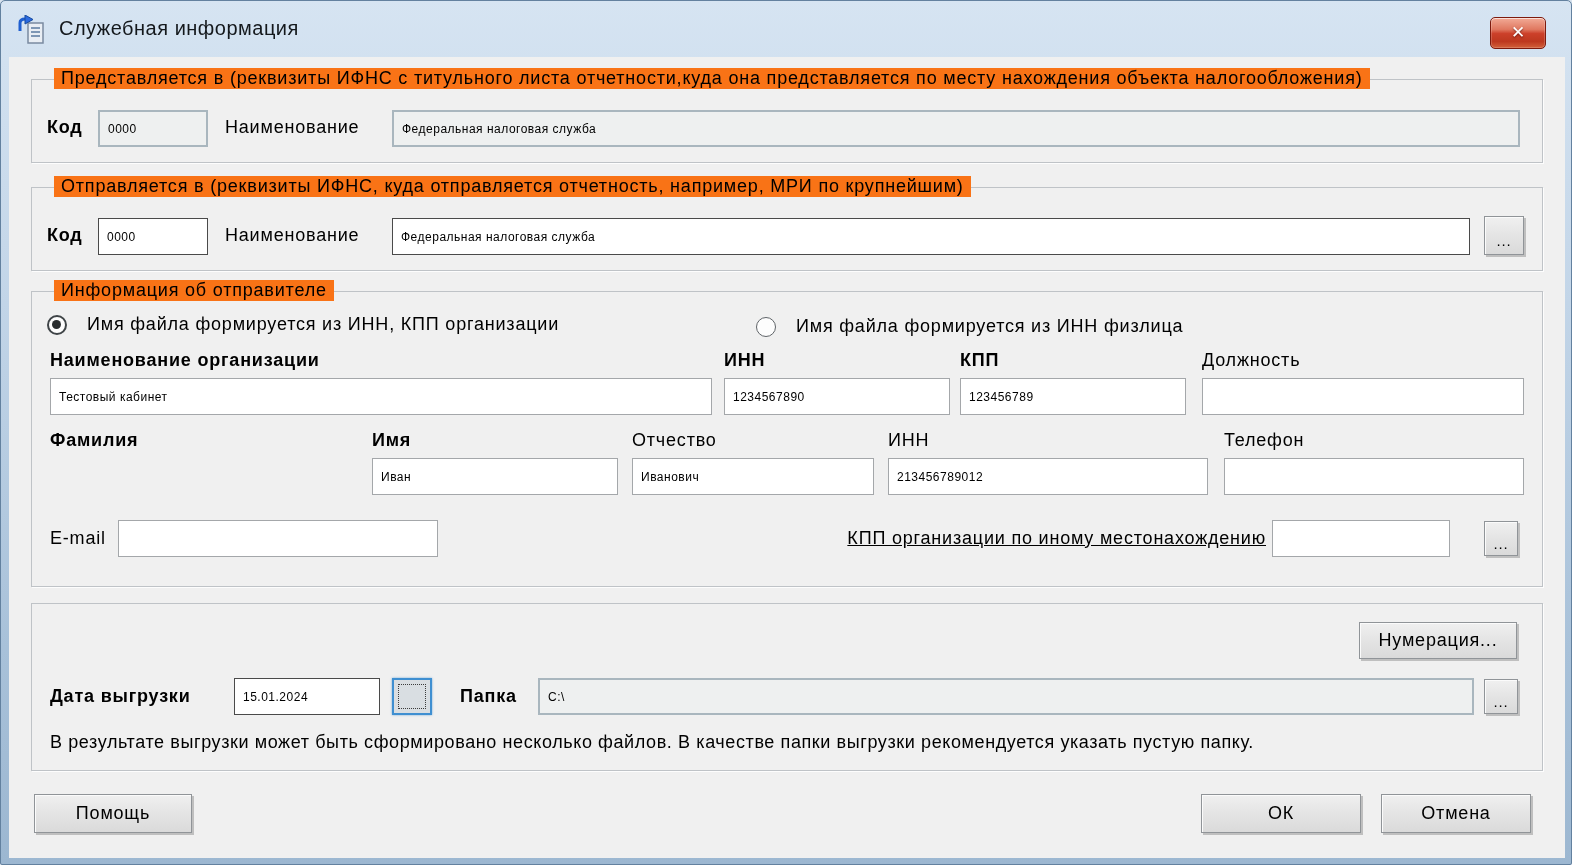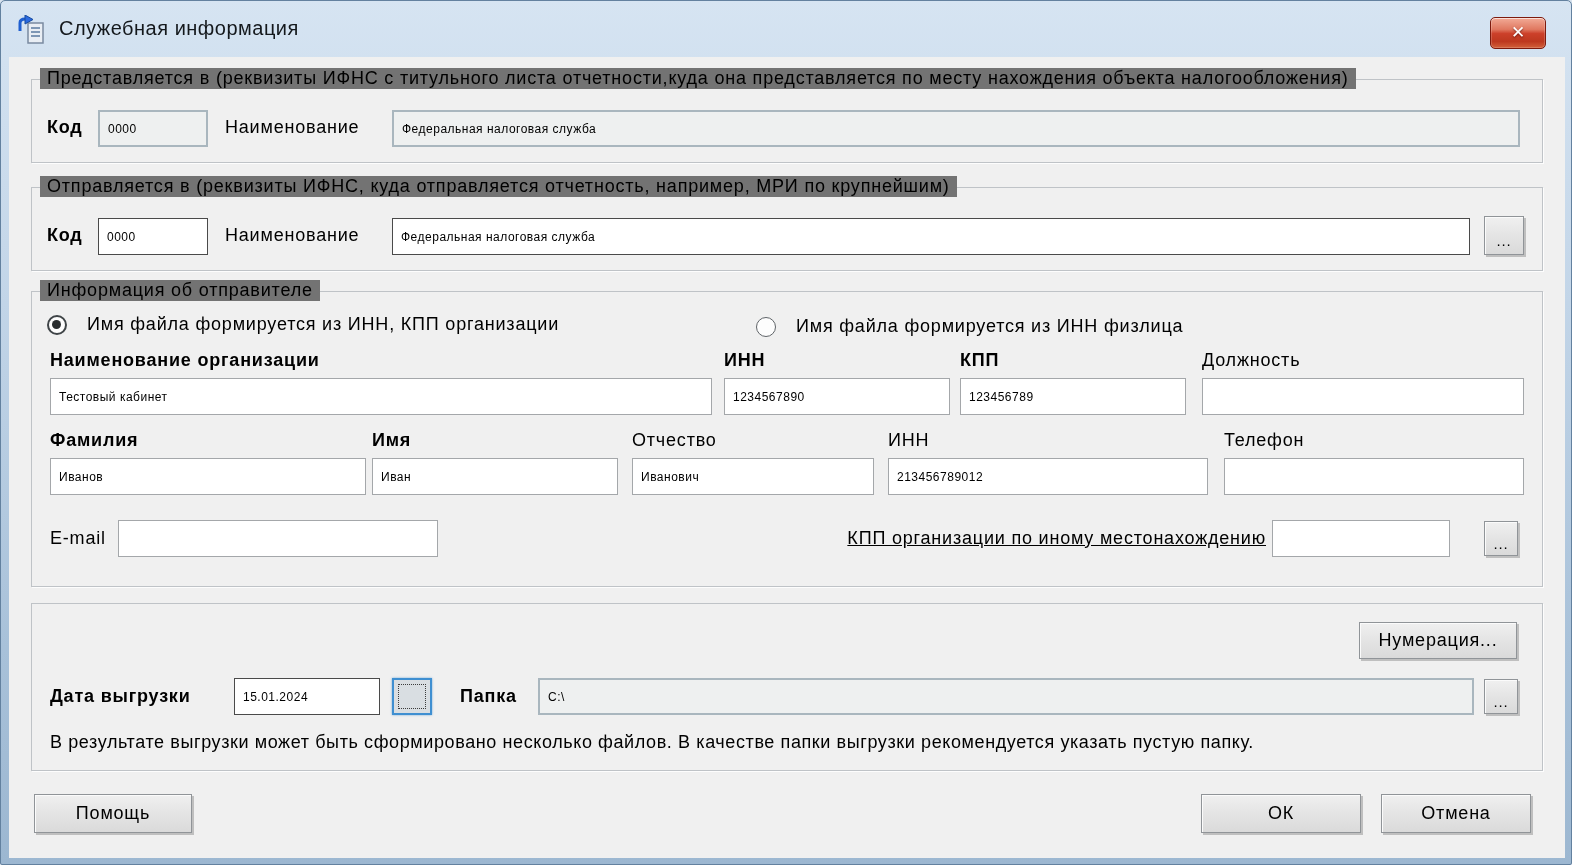--- a/index.html
+++ b/index.html
@@ -17,21 +17,21 @@
   .close-btn {
     position:absolute; left:1489px; top:16px; width:56px; height:32px;
     background:linear-gradient(180deg,#f2ab97 0%,#e07860 38%,#cc402a 52%,#bd381f 78%,#d2603a 100%);
     border:1px solid #7d1a0d; border-radius:5px;
     box-shadow:inset 0 1px 0 rgba(255,255,255,.55), inset 0 0 0 1px rgba(255,255,255,.18);
     color:#fff; text-align:center; line-height:29px; font-weight:bold; font-size:17px;
     text-shadow:0 1px 2px rgba(60,0,0,.65); cursor:pointer;
   }
   .client { position:absolute; left:8px; top:56px; width:1556px; height:801px; background:#f0f0f0; }
   .group { position:absolute; border:1px solid #bfc3c7; box-shadow:1px 1px 0 rgba(255,255,255,.85); }
-  .gtitle { position:absolute; top:-12px; left:8px; background:#737373; padding:0 7px; font-size:18px; letter-spacing:0.8px; color:#000; white-space:nowrap; }
+  .gtitle { position:absolute; top:-12px; left:22px; background:#f97316; padding:0 7px; font-size:18px; letter-spacing:0.8px; color:#000; white-space:nowrap; }
   .lbl { position:absolute; font-size:18px; letter-spacing:0.8px; color:#000; white-space:nowrap; }
   .b { font-weight:bold; }
   .field {
     position:absolute; background:#fff; border:1px solid #a4a7aa;
     font-family:inherit; font-size:12px; letter-spacing:0.5px; color:#000; padding:0 8px; outline:none;
   }
   .field.dark { border:1px solid #4a4a4a; }
   .field.ro { background:#eef0f0; border:2px solid #a9b6be; }
   .btn {
     position:absolute; background:linear-gradient(180deg,#f0f0f0,#e4e4e4 50%,#dadada);
@@ -112,21 +112,20 @@
       <input class="field" style="left: 692px; top: 86px; width: 226px; height: 37px;" value="1234567890">
       <input class="field" style="left: 928px; top: 86px; width: 226px; height: 37px;" value="123456789">
       <input class="field" style="left: 1170px; top: 86px; width: 322px; height: 37px;" value="">
 
       <span class="lbl b" style="left:18px; top:138px;">Фамилия</span>
       <span class="lbl b" style="left:340px; top:138px;">Имя</span>
       <span class="lbl" style="left:600px; top:138px;">Отчество</span>
       <span class="lbl" style="left:856px; top:138px;">ИНН</span>
       <span class="lbl" style="left:1192px; top:138px;">Телефон</span>
 
-      <input class="field" style="left: 18px; top: 166px; width: 316px; height: 37px;" value="Иванов">
       <input class="field" style="left: 340px; top: 166px; width: 246px; height: 37px;" value="Иван">
       <input class="field" style="left: 600px; top: 166px; width: 242px; height: 37px;" value="Иванович">
       <input class="field" style="left: 856px; top: 166px; width: 320px; height: 37px;" value="213456789012">
       <input class="field" style="left: 1192px; top: 166px; width: 300px; height: 37px;" value="">
 
       <span class="lbl" style="left:18px; top:236px;">E-mail</span>
       <input class="field" style="left: 86px; top: 228px; width: 320px; height: 37px;" value="">
       <span class="lbl r" style="left:700px; top:236px; width:534px;text-decoration:underline;">КПП организации по иному местонахождению</span>
       <input class="field" style="left: 1240px; top: 228px; width: 178px; height: 37px;" value="">
       <button class="btn sq" style="left:1452px; top:229px; width:34px; height:35px;">...</button>

